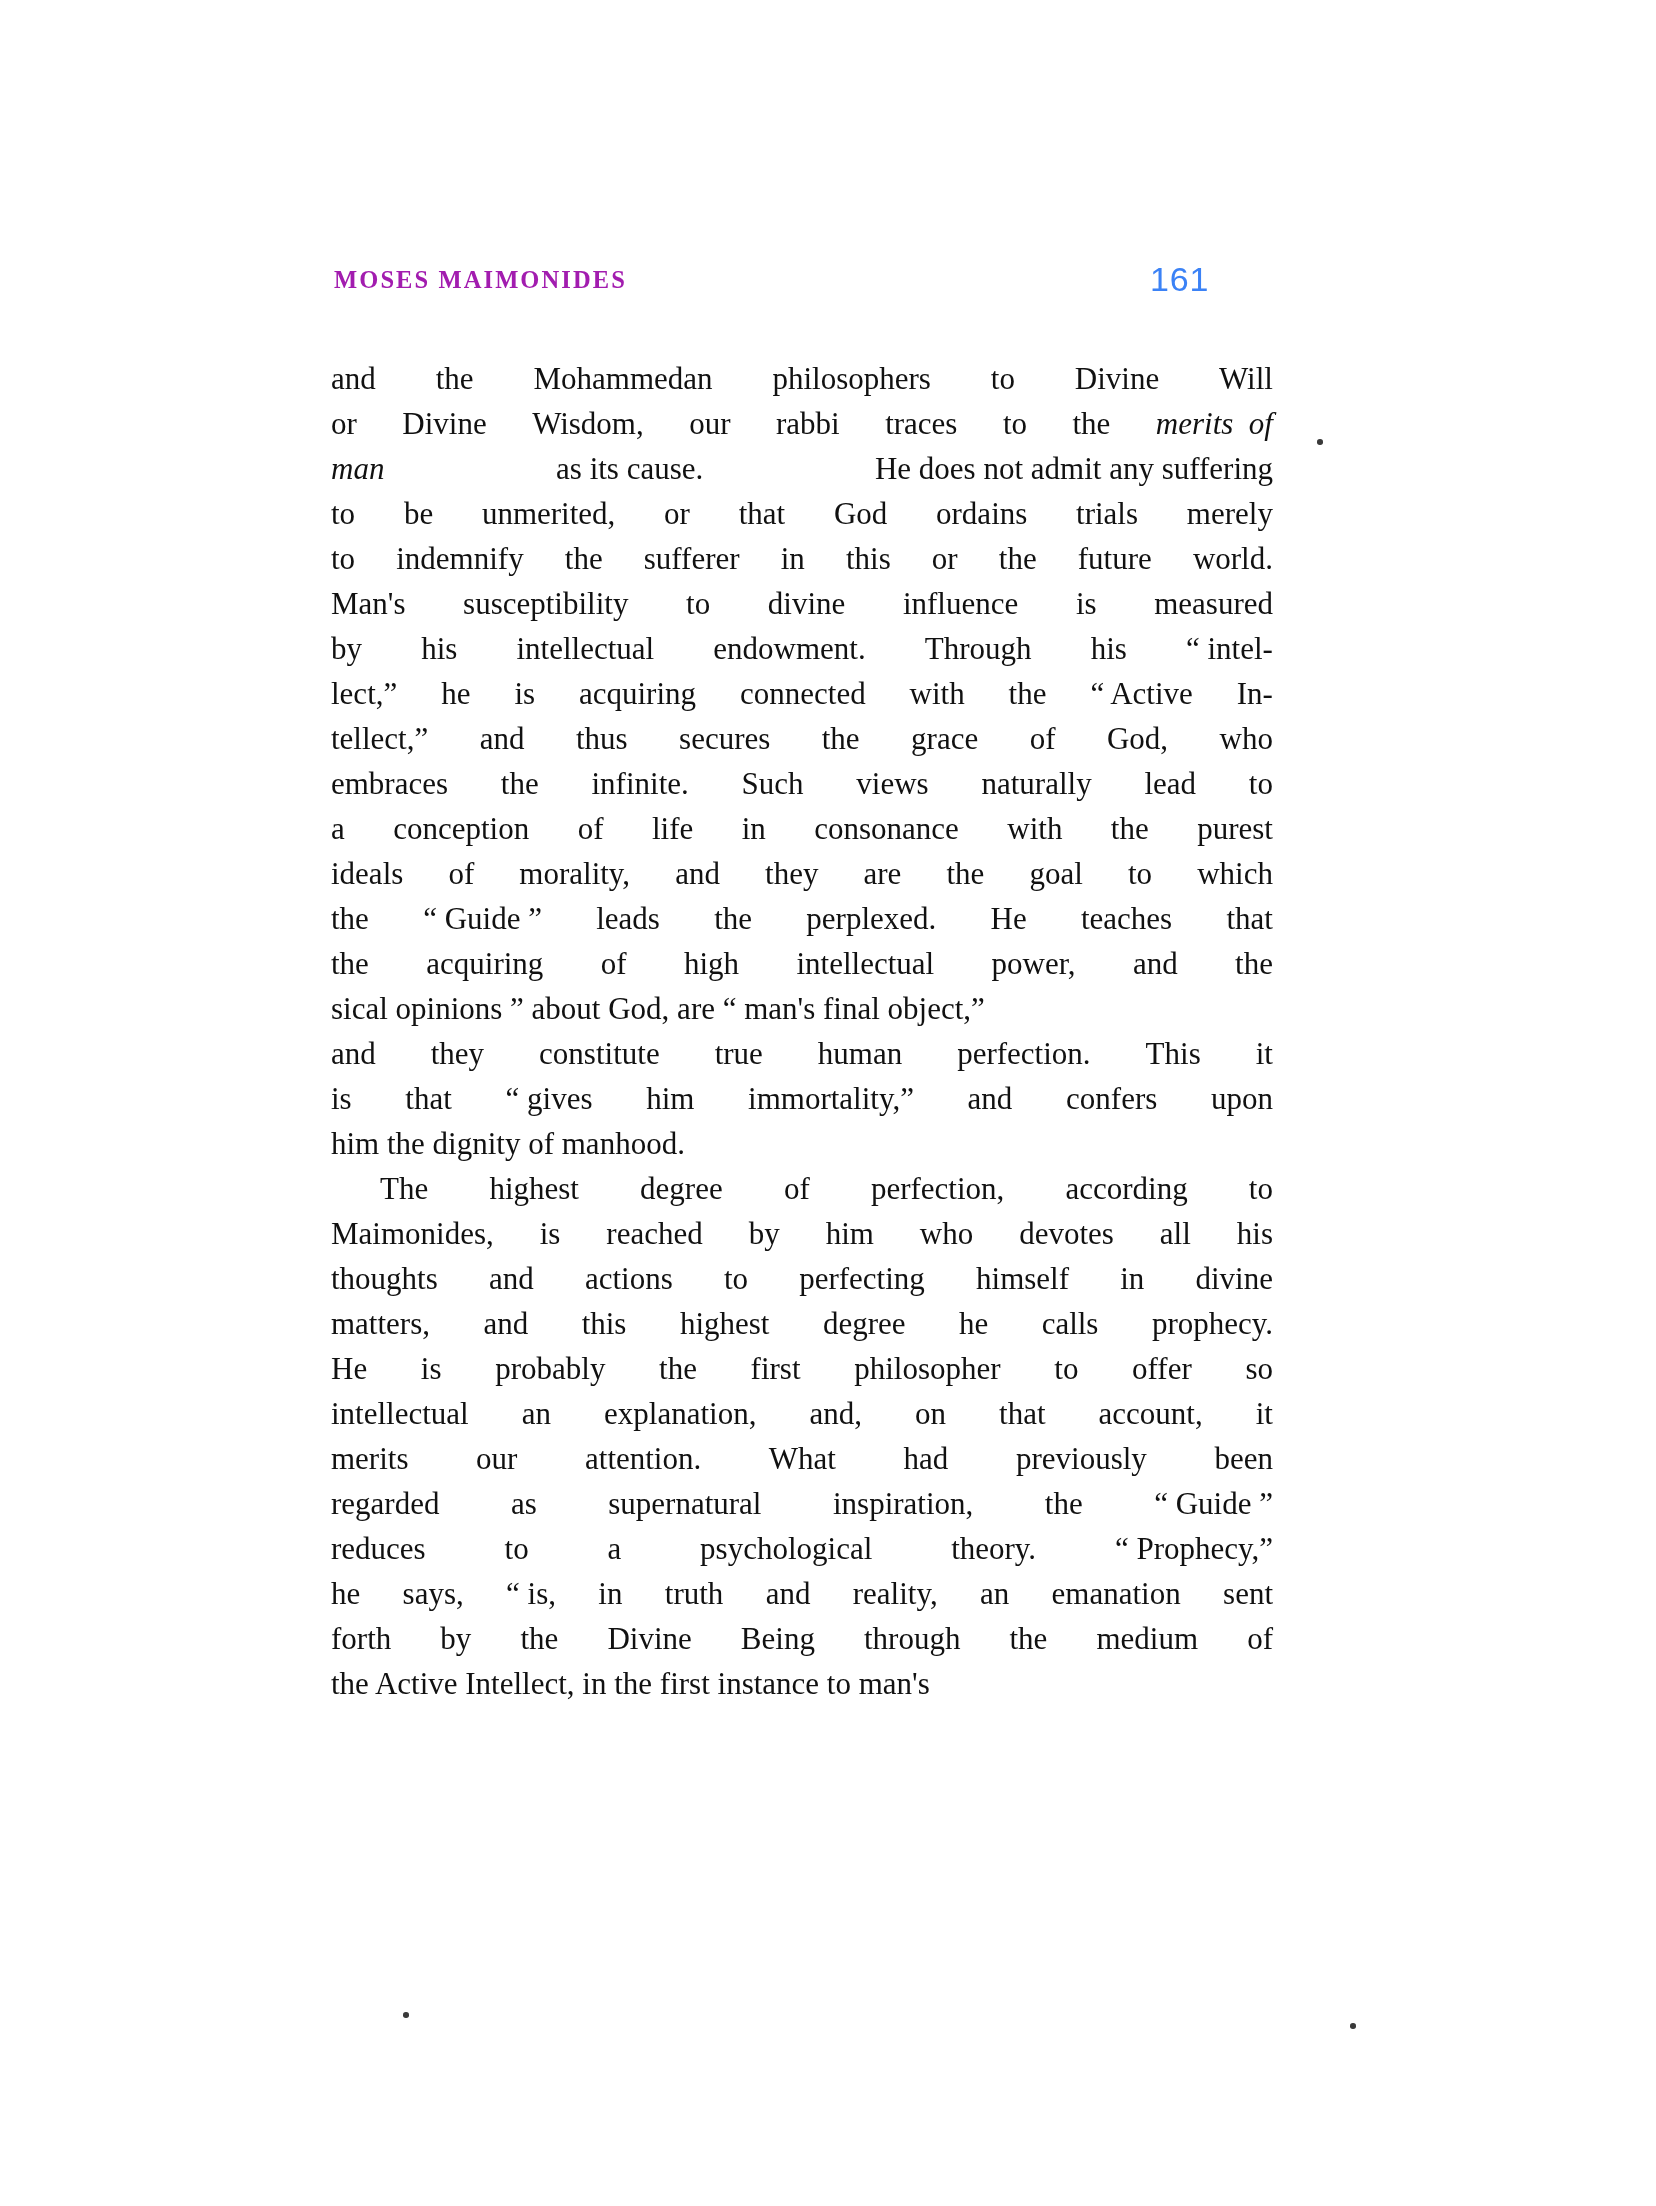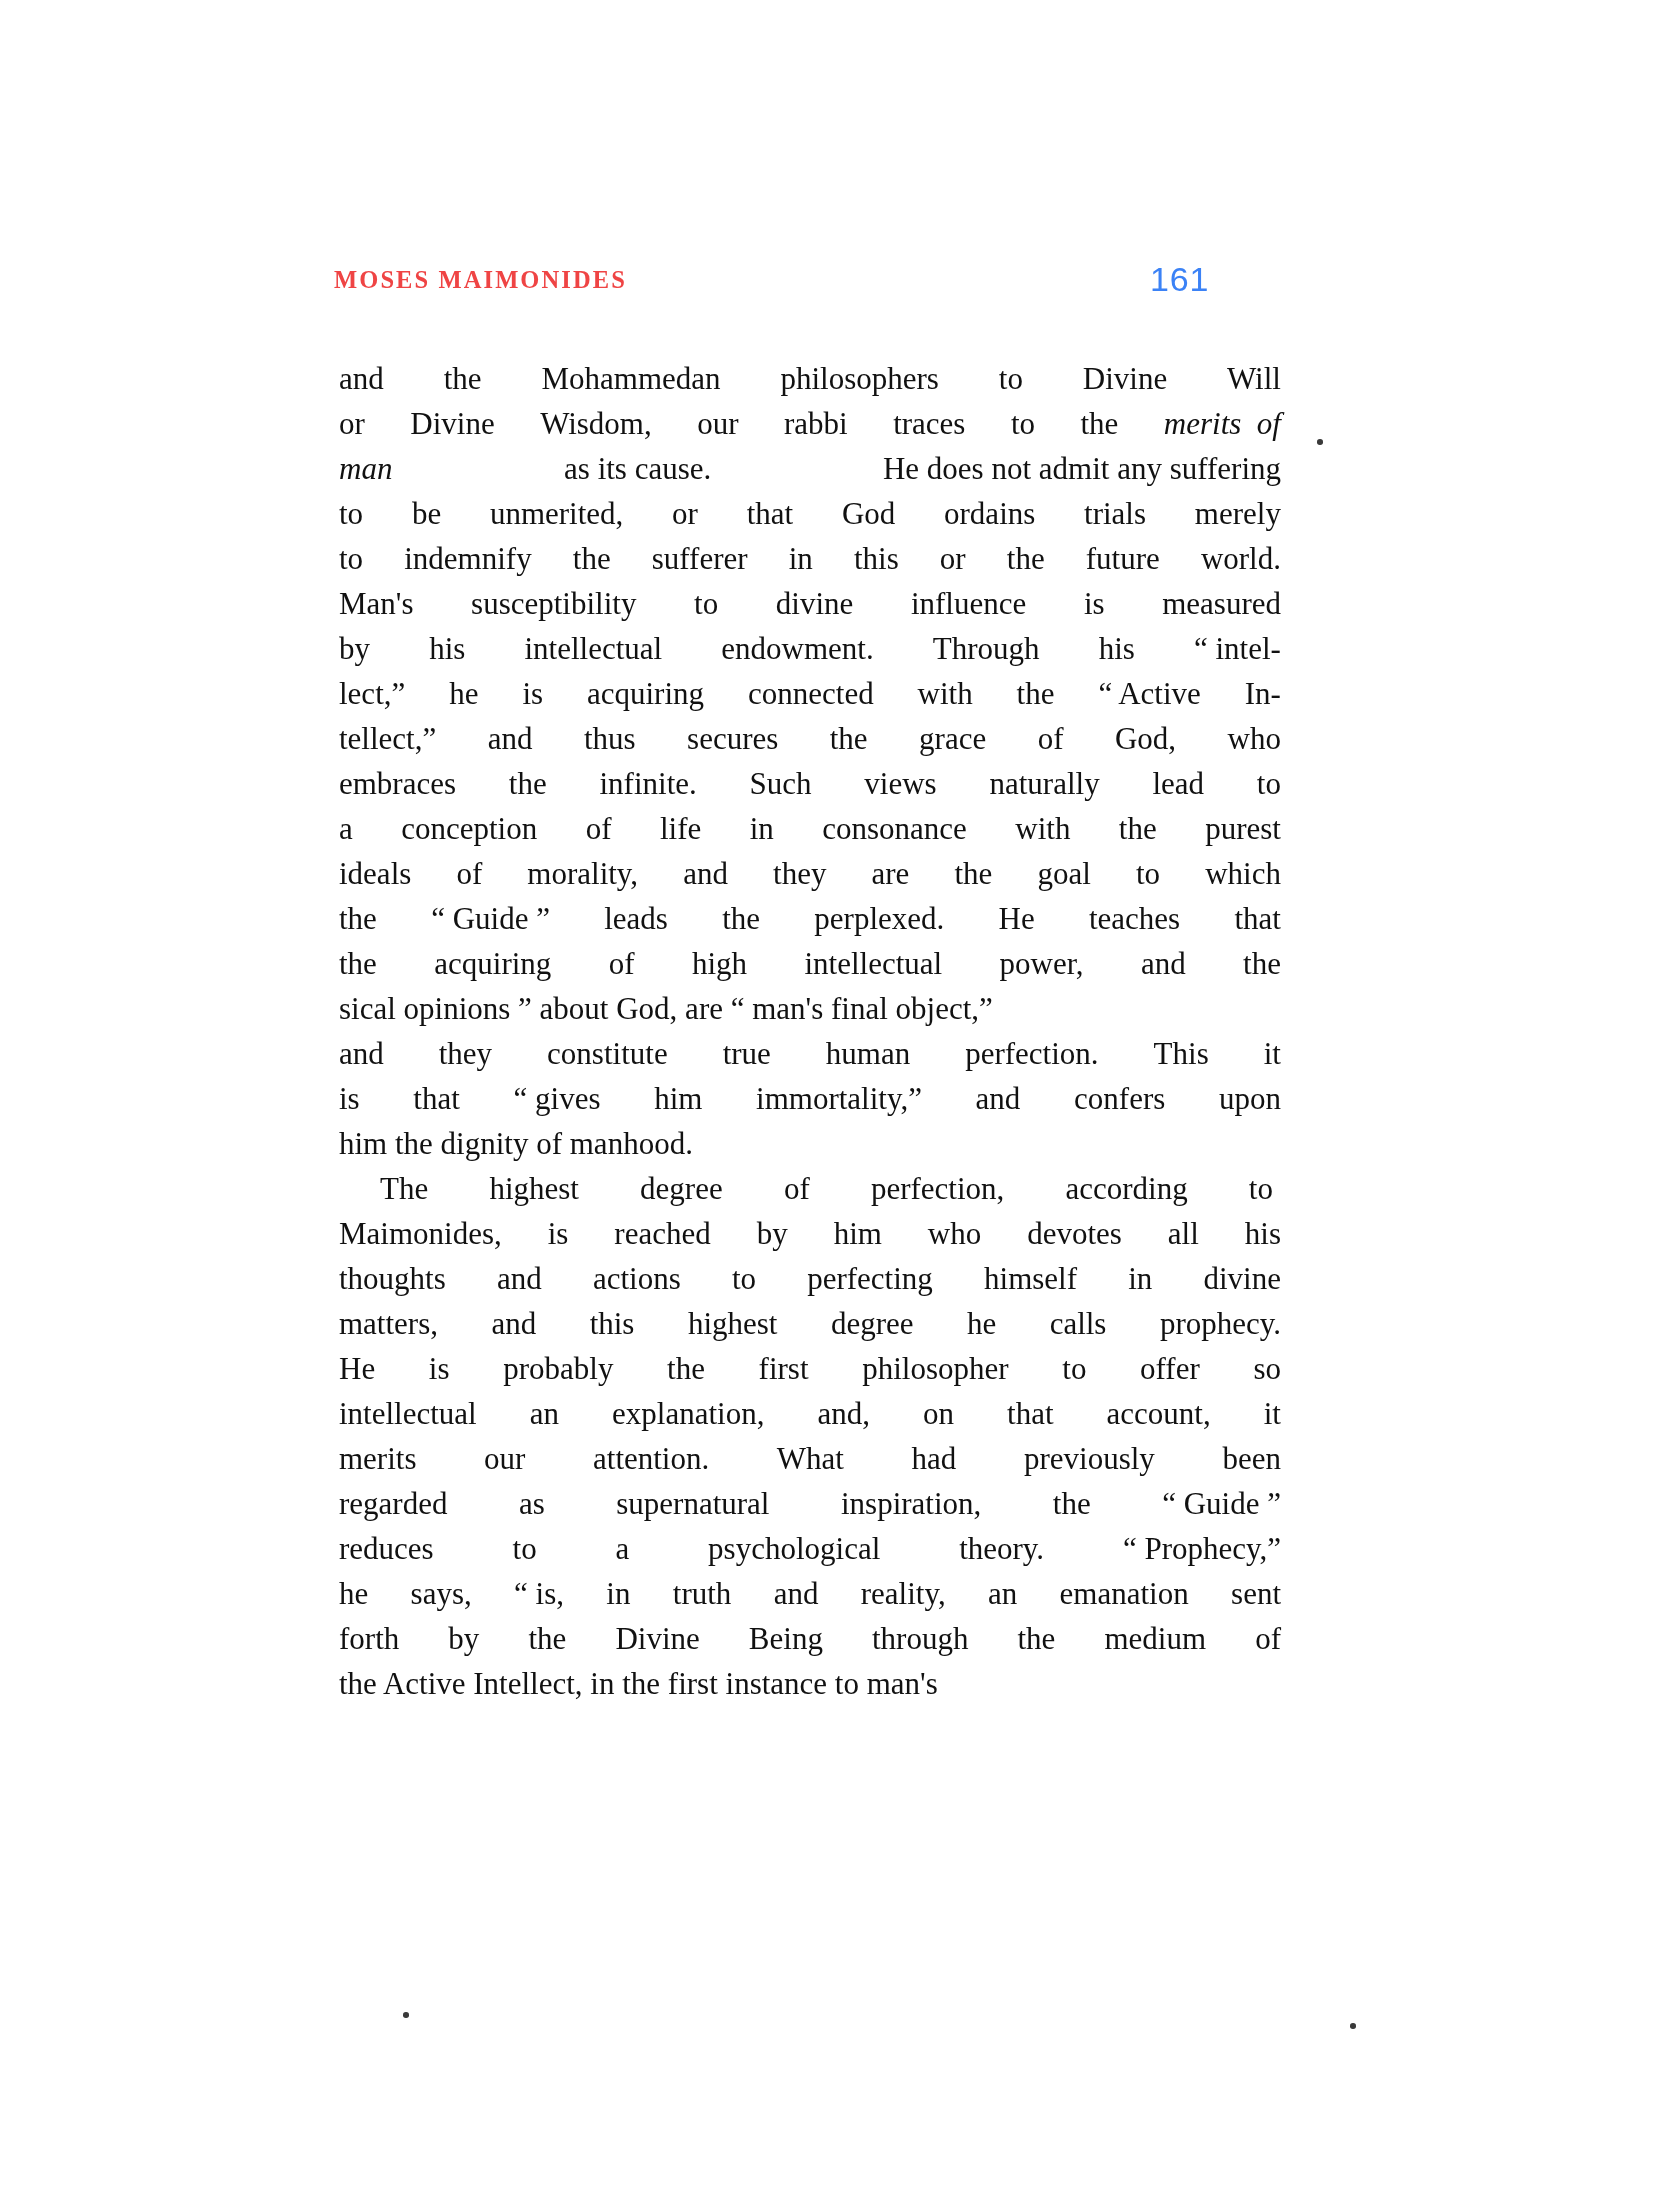--- a/index.html
+++ b/index.html
@@ -34,21 +34,21 @@
   }
 
   .running-head {
     position: absolute;
     left: 0px;
     top: 0px;
     font-size: 24.5px;
     letter-spacing: 2.1px;
     font-weight: 700;
     font-family: "Liberation Serif", serif;
-    color: #ef4444;
+    color: #a21caf;
     white-space: nowrap;
   }
 
   .page-number {
     position: absolute;
     left: 816px;
     top: -5.6px;
     font-size: 34px;
     font-family: Liberation Sans, sans-serif;
     color: #3b82f6;
@@ -62,21 +62,20 @@
     top: 356px;
     width: 942px;
   }
 
   .line {
     font-size: 31px;
     line-height: 45px;
     color: #111111;
     white-space: nowrap;
     font-family: "Liberation Serif", serif;
-    margin-left: 8px;
   }
 
   .line.just {
     display: flex;
     justify-content: space-between;
     width: 942px;
   }
   .line.just > span.w {
     display: inline-block;
     white-space: pre;

